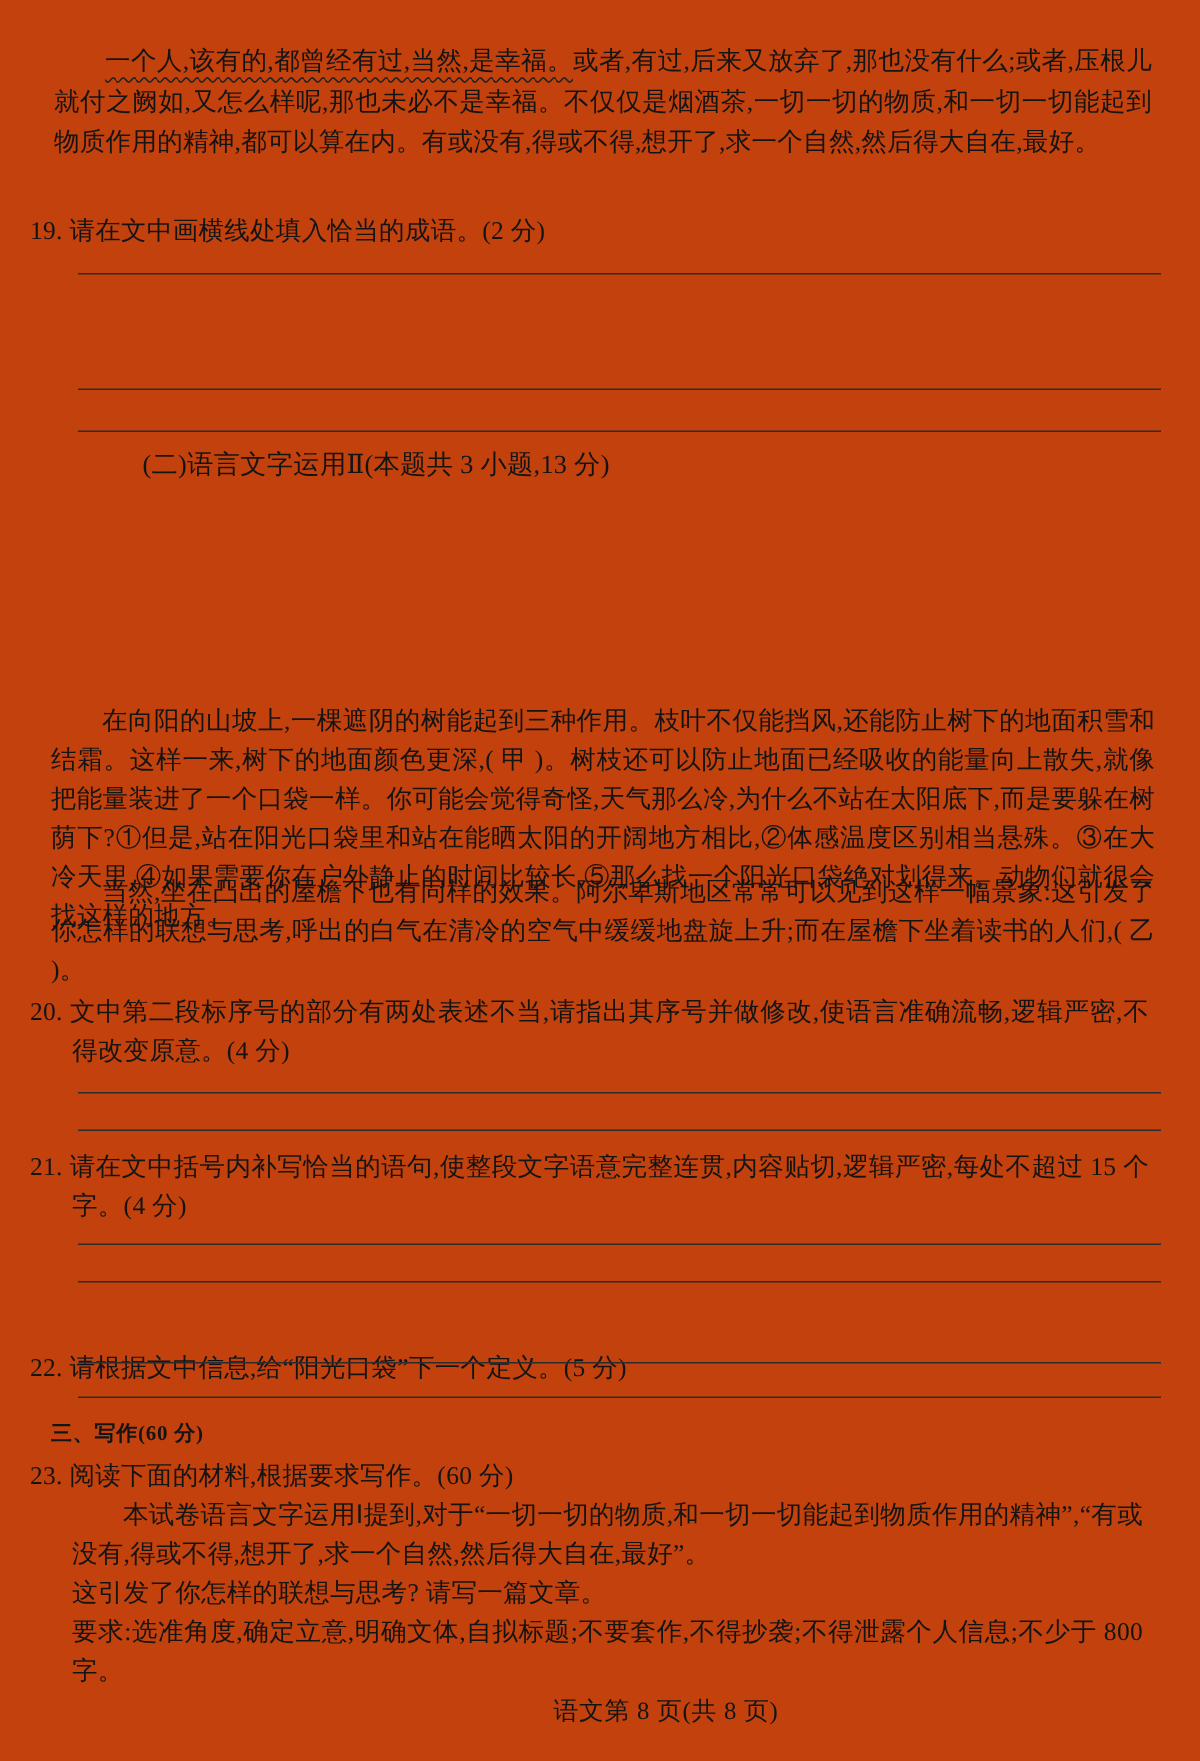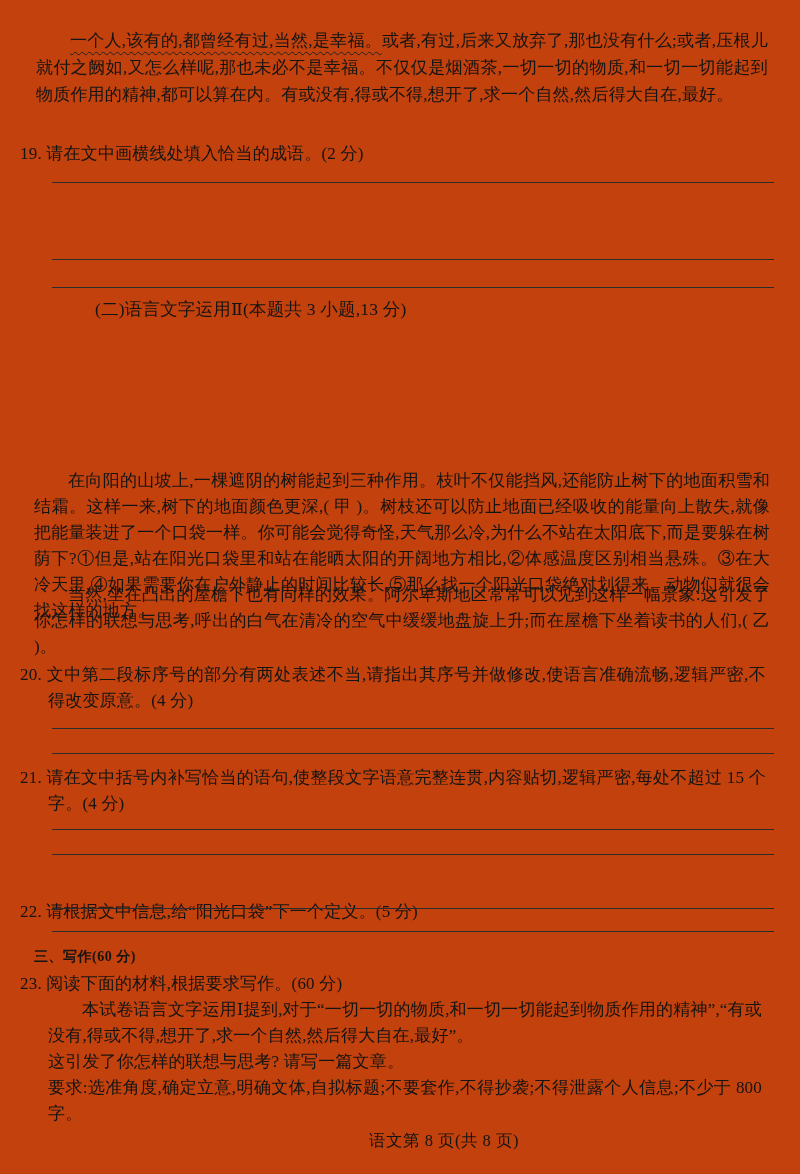--- a/index.html
+++ b/index.html
@@ -77,21 +77,21 @@
 
   <p class="blk question" style="top:867px;left:20px;width:718px;margin-top:31px;"><span class="qnum">22.</span> <span>请根据文中信息,给“阳光口袋”下一个定义。(5 分)</span></p>
 
   <div class="ans-line" style="top:908px;"></div>
   <div class="ans-line" style="top:931px;"></div>
 
   <p class="blk sec-heading-bold" style="top:943px;left:34px;width:400px;">三、写作(60 分)</p>
 
   <p class="blk question" style="top:970px;left:20px;width:718px;"><span class="qnum">23.</span> <span>阅读下面的材料,根据要求写作。(60 分)</span></p>
 
-  <p class="blk body-lh" style="top:997px;left:48px;width:714px;text-indent:2em;">本试卷语言文字运用Ⅰ提到,对于“一切一切的物质,和一切一切能起到物质作用的精神”,“有或没有,得或不得,想开了,求一个自然,然后得大自在,最好”。</p>
+  <p class="blk body-lh" style="top:997px;left:48px;width:714px;text-indent:2em;font-family:Liberation Serif, serif;">本试卷语言文字运用Ⅰ提到,对于“一切一切的物质,和一切一切能起到物质作用的精神”,“有或没有,得或不得,想开了,求一个自然,然后得大自在,最好”。</p>
 
   <p class="blk" style="top:1048px;left:48px;width:714px;">这引发了你怎样的联想与思考? 请写一篇文章。</p>
 
   <p class="blk body-lh" style="top:1075px;left:48px;width:714px;">要求:选准角度,确定立意,明确文体,自拟标题;不要套作,不得抄袭;不得泄露个人信息;不少于 800 字。</p>
 
   <div class="footer" style="top:1130px;">语文第 8 页(共 8 页)</div>
 
 </div>
 
 </body></html>

